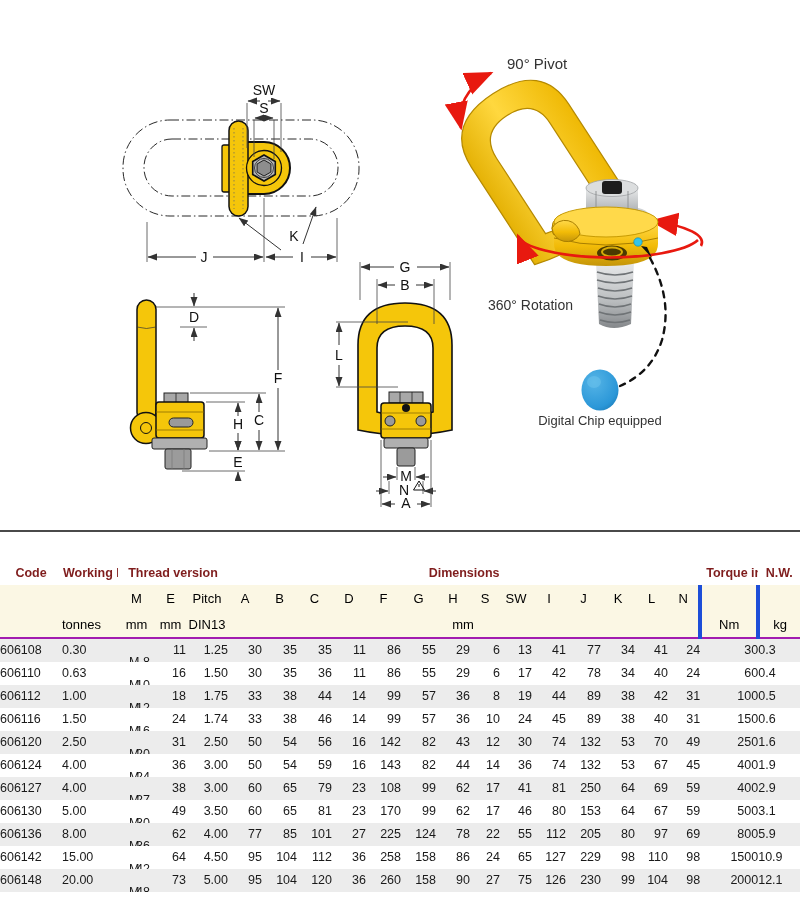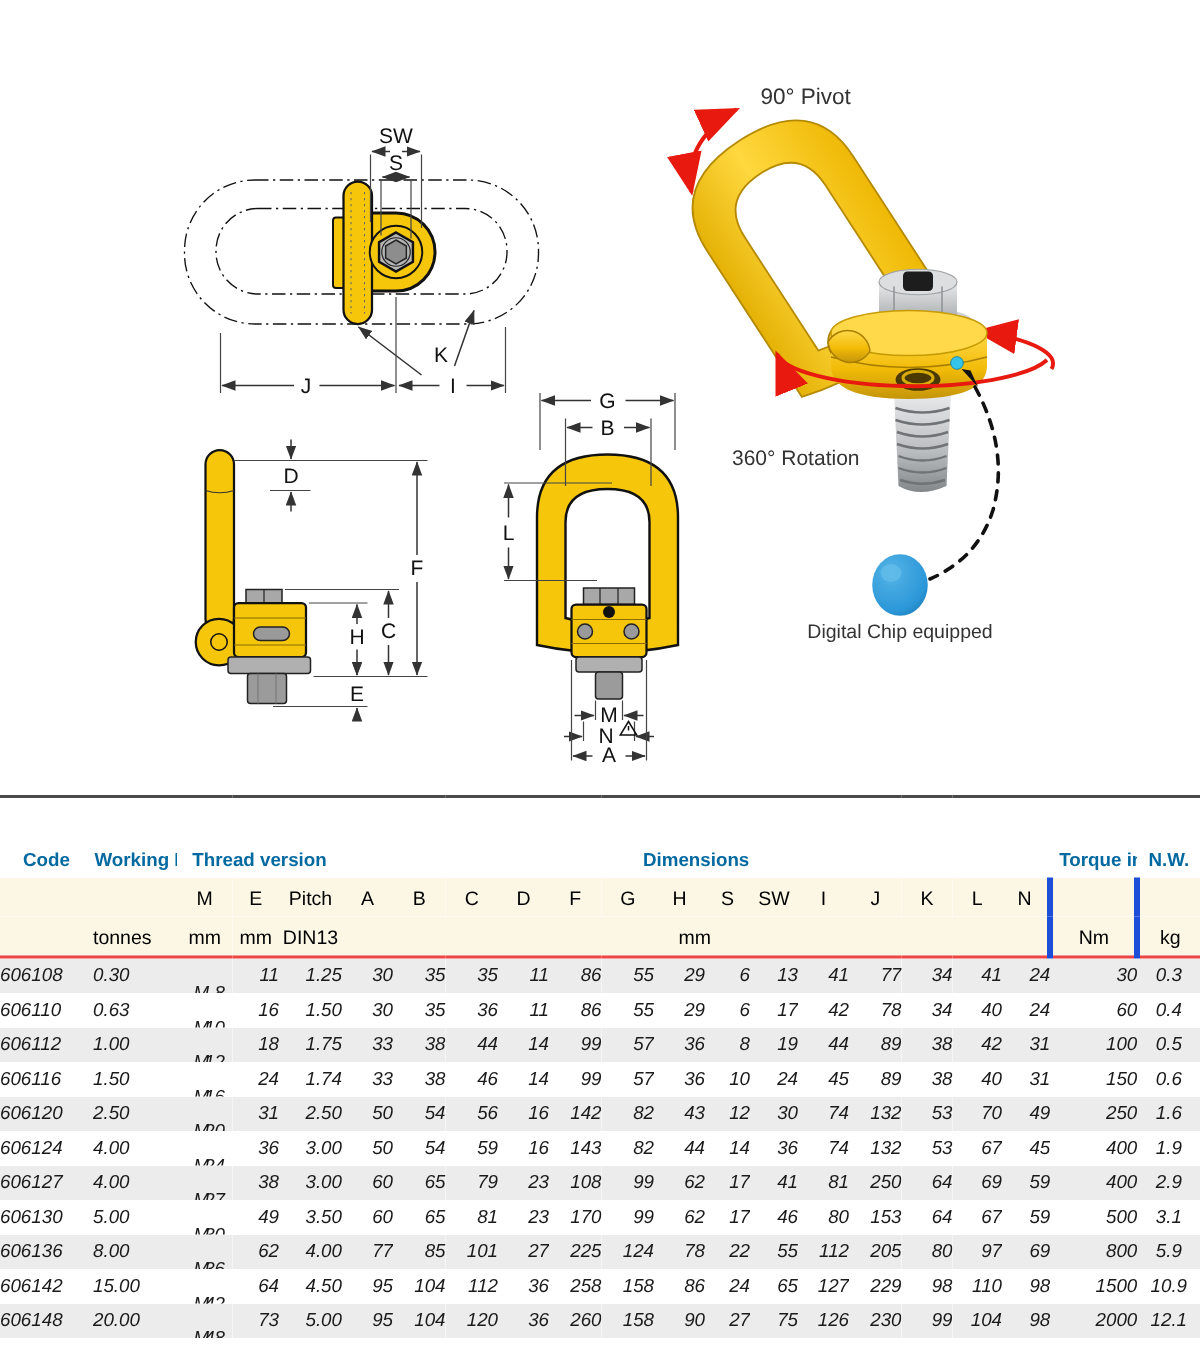--- a/index.html
+++ b/index.html
@@ -9,34 +9,34 @@
   .lbl{font-family:"Liberation Sans",sans-serif;font-size:14px;fill:#111;}
   .ann{font-family:"Liberation Sans",sans-serif;fill:#333;}
   .ext{stroke:#444;stroke-width:0.8;fill:none;}
   .dim{stroke:#333;stroke-width:1;fill:none;}
   .outline{stroke:#111;fill:none;}
 
   table.spec{border-collapse:collapse;table-layout:fixed;width:800px;
              border-top:2px solid #4a4a4a;font-family:"Liberation Sans",sans-serif;}
   table.spec th,table.spec td{padding:0;margin:0;font-weight:normal;overflow:hidden;white-space:nowrap;}
   thead tr.main th{vertical-align:bottom;padding-bottom:5px;font-size:12.5px;font-weight:bold;
-                   background:#fff;height:48px;color:#0369a1;text-align:center;}
+                   background:#fff;height:48px;color:#7f1d1d;text-align:center;}
   th .wrapbox{margin:0 auto;line-height:13px;}
   tr.cream td{background:#FBF7E4;height:26px;font-size:13px;vertical-align:middle;color:#000;}
   td.sub{text-align:center;}
   td.divl{border-left:4px solid #1d4ed8;}
-  tbody{border-top:2px solid #ef4444;font-style:italic;}
+  tbody{border-top:2px solid #a21caf;}
   tbody td{height:23px;line-height:23px;font-size:12.5px;color:#1a1a1a;}
   tr.odd td{background:#ECECEC;}
   tr.even td{background:#fff;}
   td.code{font-weight:bold;padding-left:20px;text-align:left;}
   td.wll{text-align:left;padding-right:4px;}
   td.num{text-align:right;padding-right:8px;}
   td.tq{text-align:right;padding-right:16px;}
-  td.nw{text-align:center;padding-right:10px;}
+  td.nw{text-align:left;padding-right:10px;}
   td.mcol{position:relative;}
   td.mcol span:first-child{position:absolute;left:11px;}
   td.mcol span:last-child{position:absolute;right:5px;}
   .footnote{padding:7px 0 0 4px;font-size:10.5px;color:#555;}
   .footnote .star{display:inline-block;width:15px;font-size:10px;vertical-align:top;}
 </style>
 </head>
 <body>
 
 <div class="sheet">

